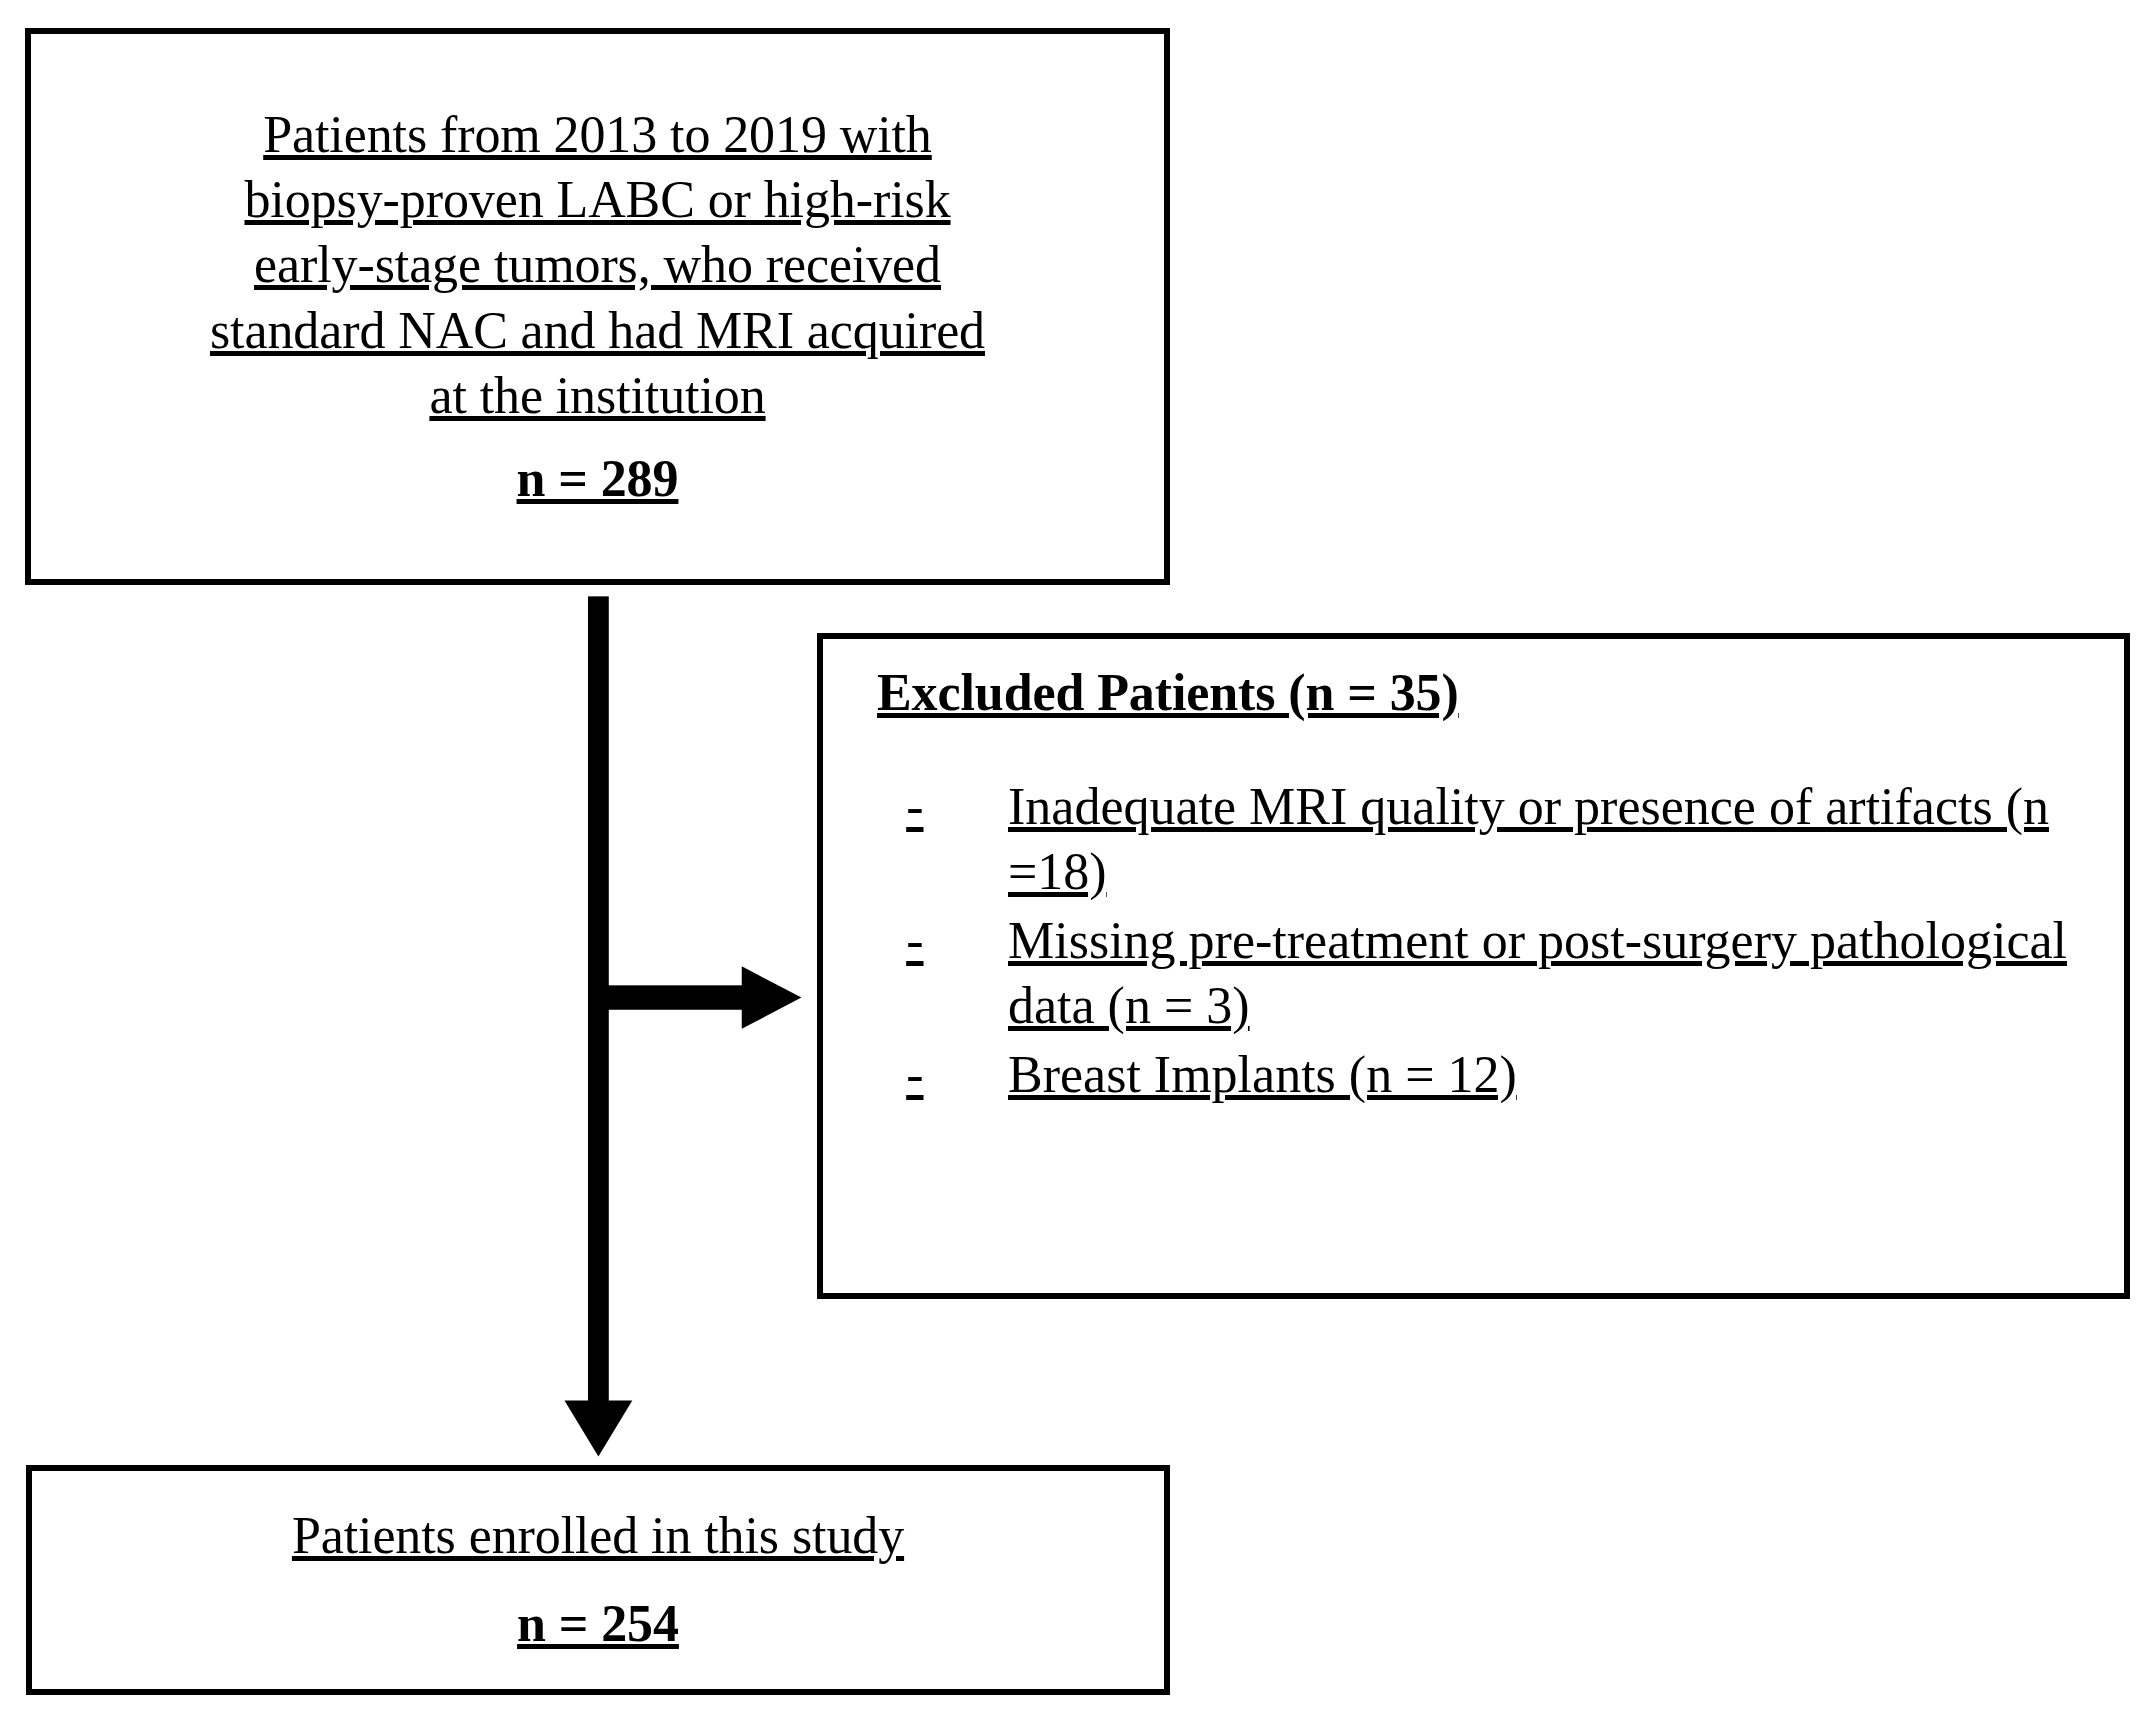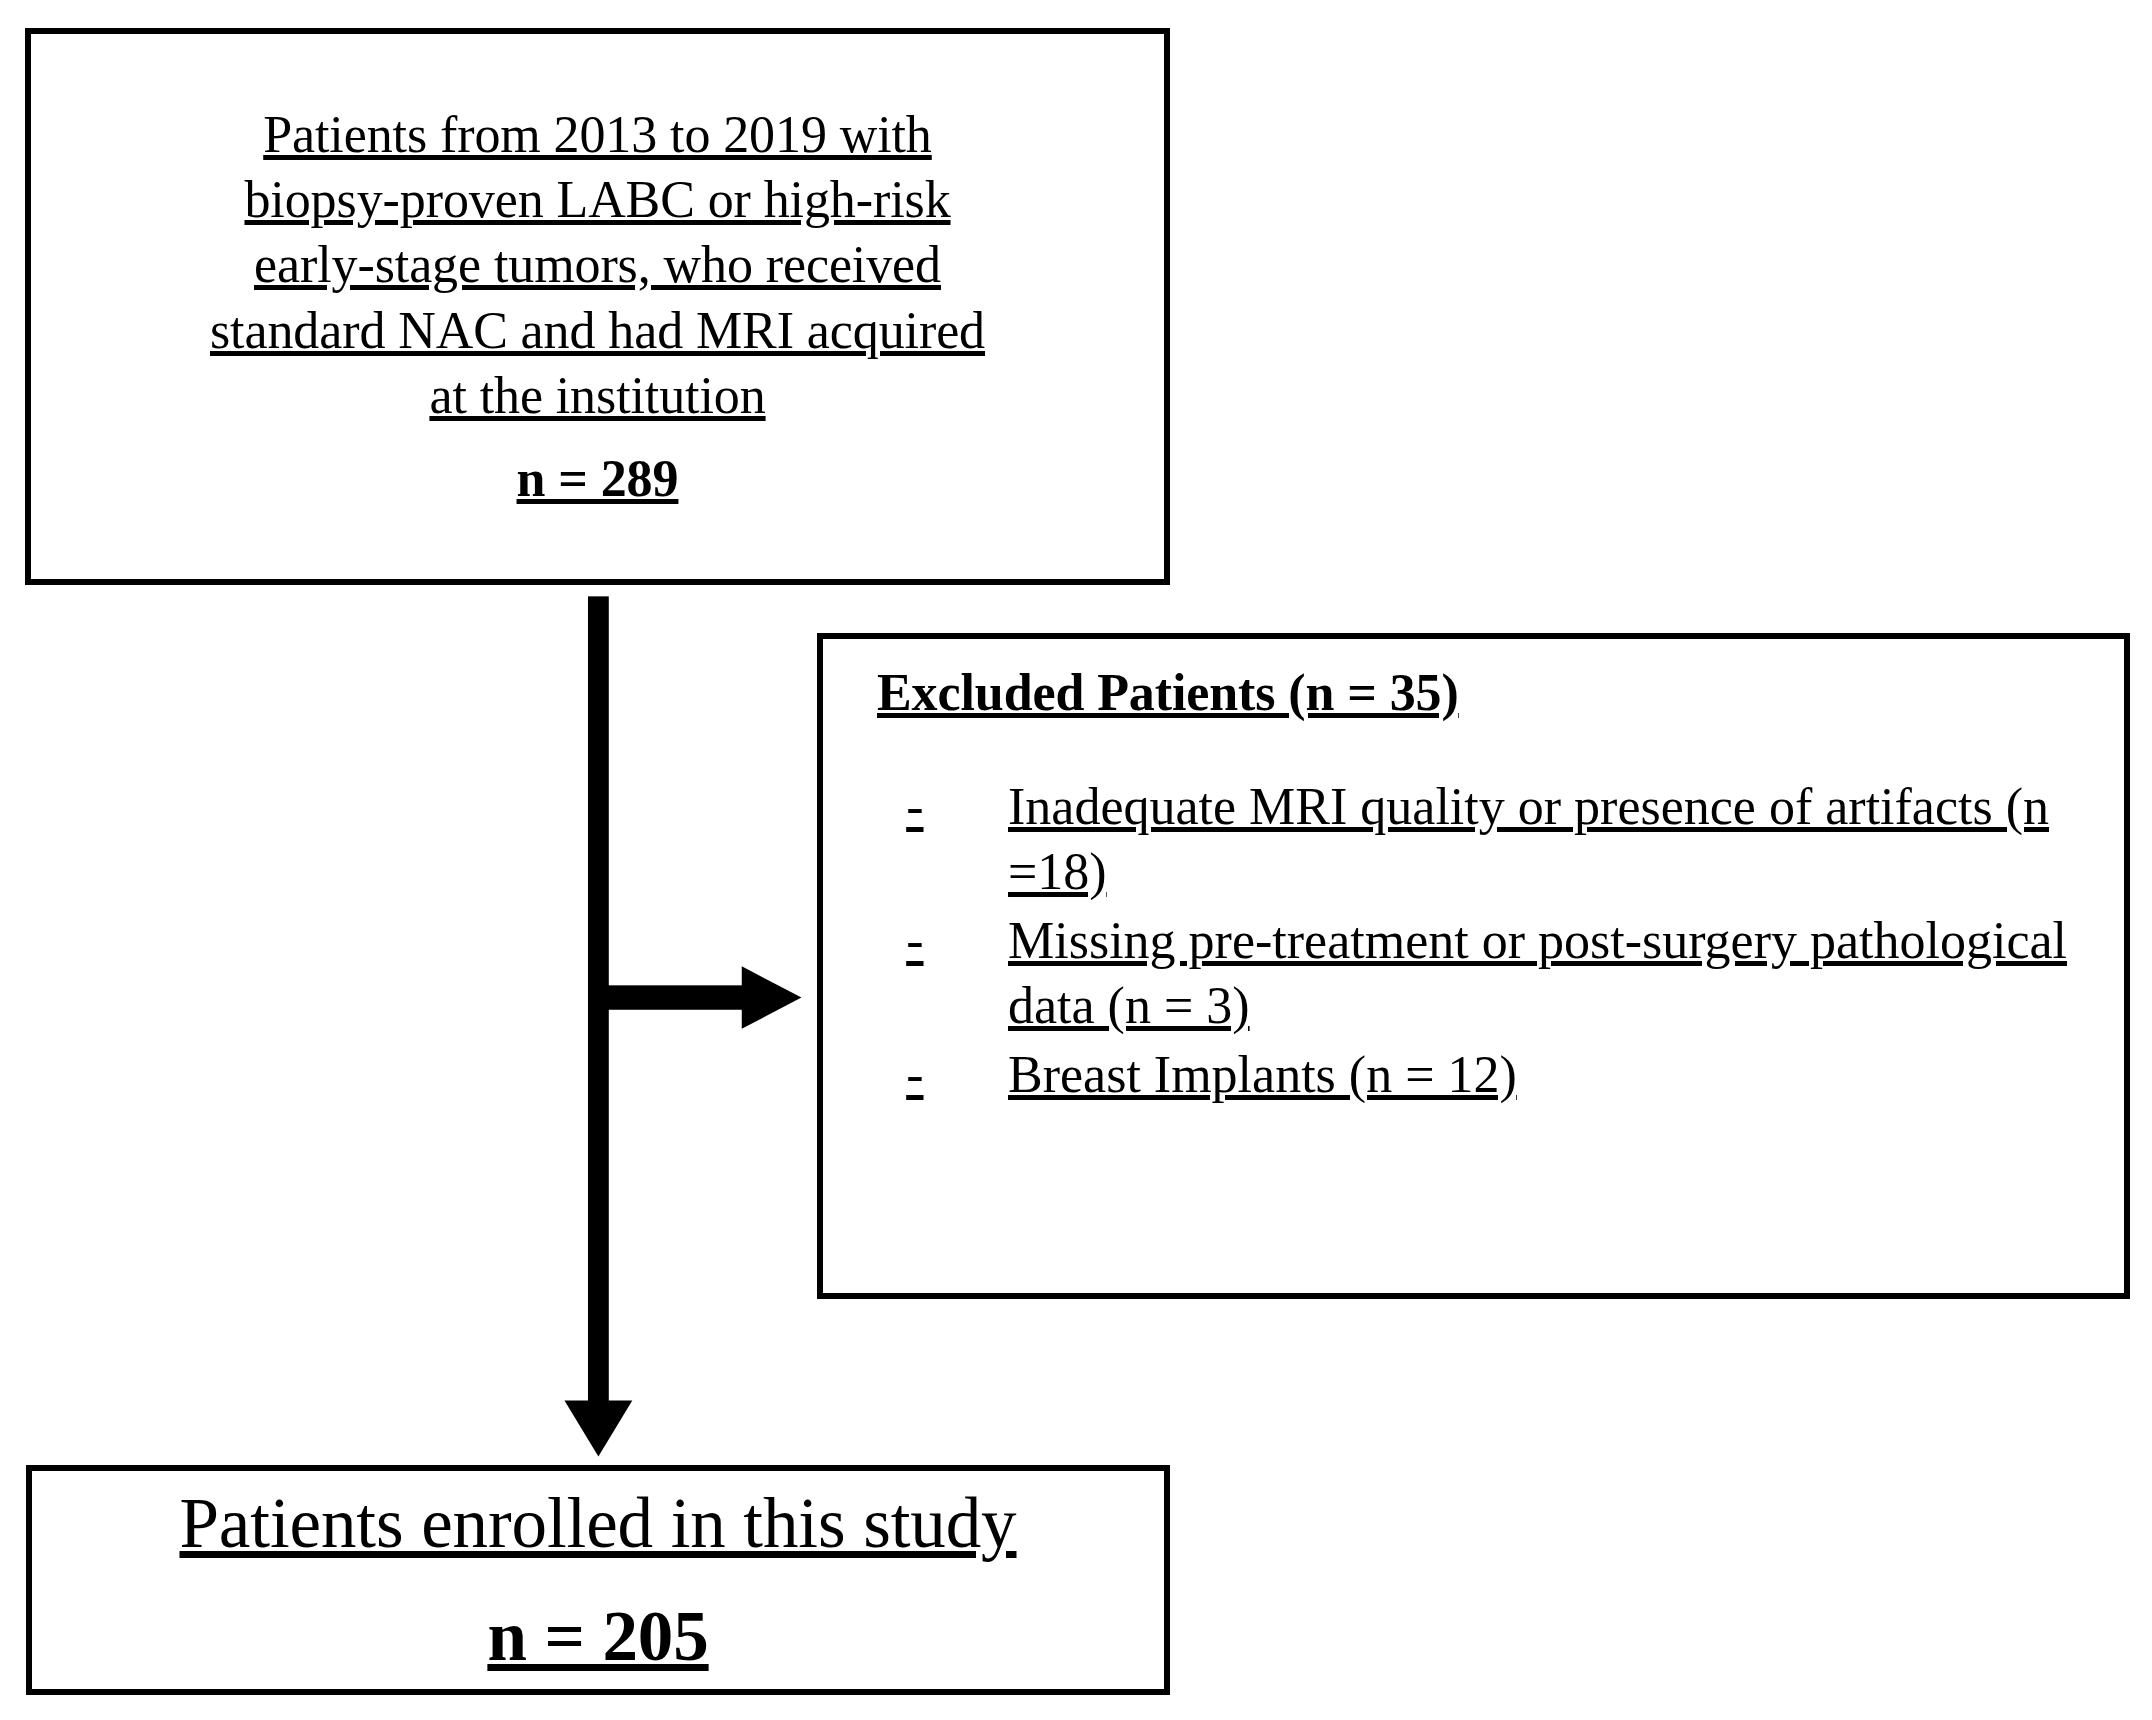--- a/index.html
+++ b/index.html
@@ -64,21 +64,21 @@
     box-sizing: border-box;
     letter-spacing: -0.1px;
   }
   .box-text .count {
     font-weight: bold;
     display: block;
     margin-top: 18px;
   }
 
   #box-enrolled .box-text {
-    font-size: 71px;
+    font-size: 52px;
     line-height: 1.34;
   }
 
   .excl-title {
     font-weight: bold;
     font-size: 52px;
     margin-top: 23.5px;
     padding: 0 33px 0 54px;
     letter-spacing: -0.1px;
   }
@@ -146,21 +146,21 @@
       <li class="excl-item">
         <span class="excl-bullet">-</span>
         <span class="excl-body">Breast Implants (n = 12)</span>
       </li>
     </ul>
   </div>
 
   <div class="flow-box" id="box-enrolled">
     <div class="box-text">
       <span>Patients enrolled in this study</span>
-      <span class="count">n = 205</span>
+      <span class="count">n = 254</span>
     </div>
   </div>
 
   <svg id="arrow-layer" viewBox="0 0 2379 1902">
 
     <rect x="650" y="659" width="23" height="890" fill="#000000"></rect>
 
     <polygon points="624,1548 699,1548 661.5,1610" fill="#000000"></polygon>
 
     <rect x="665" y="1089" width="165" height="27" fill="#000000"></rect>

